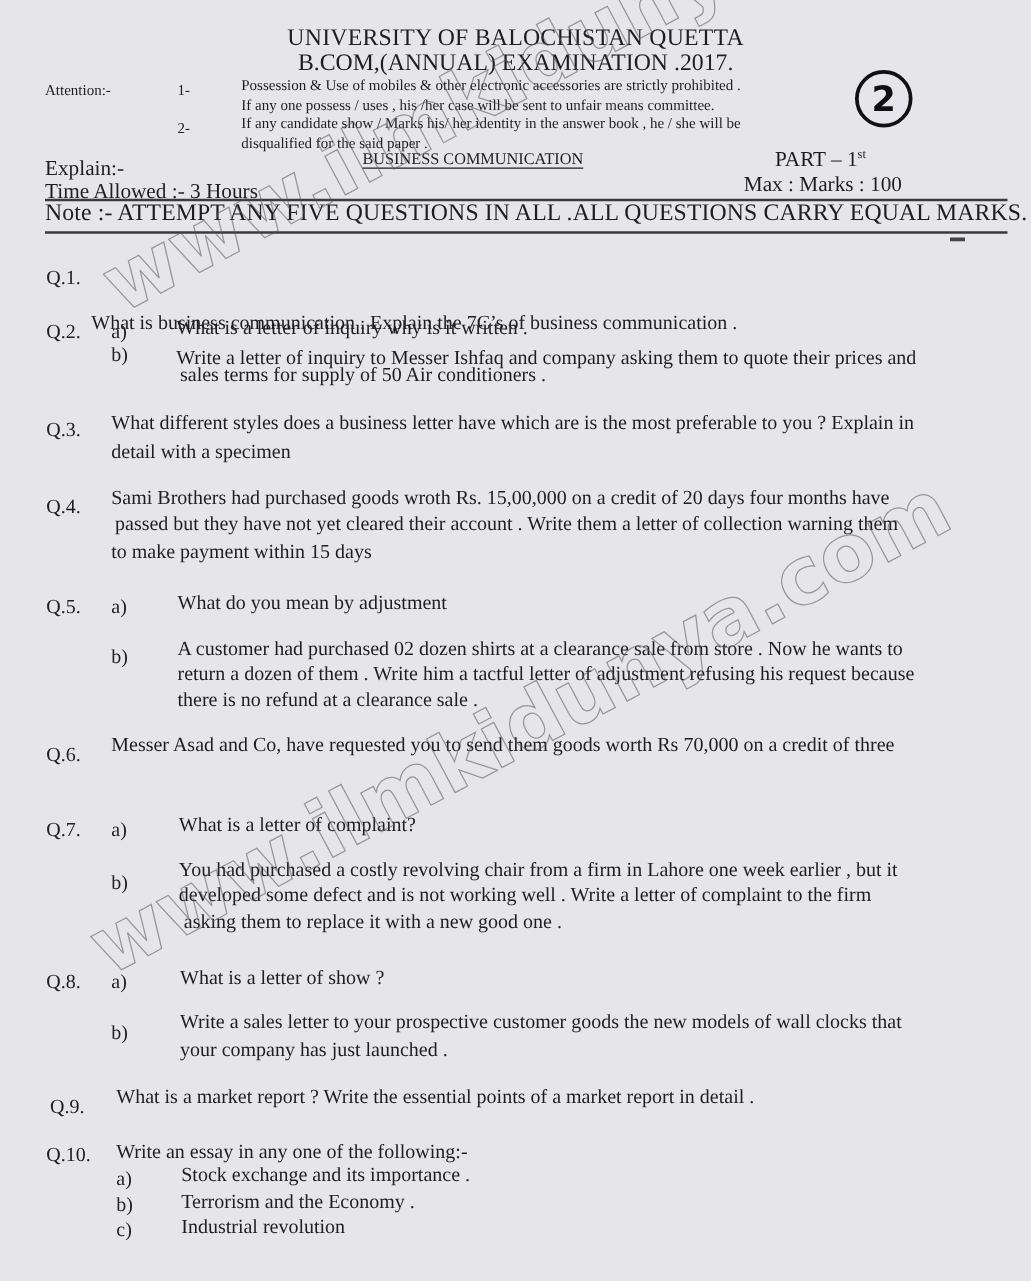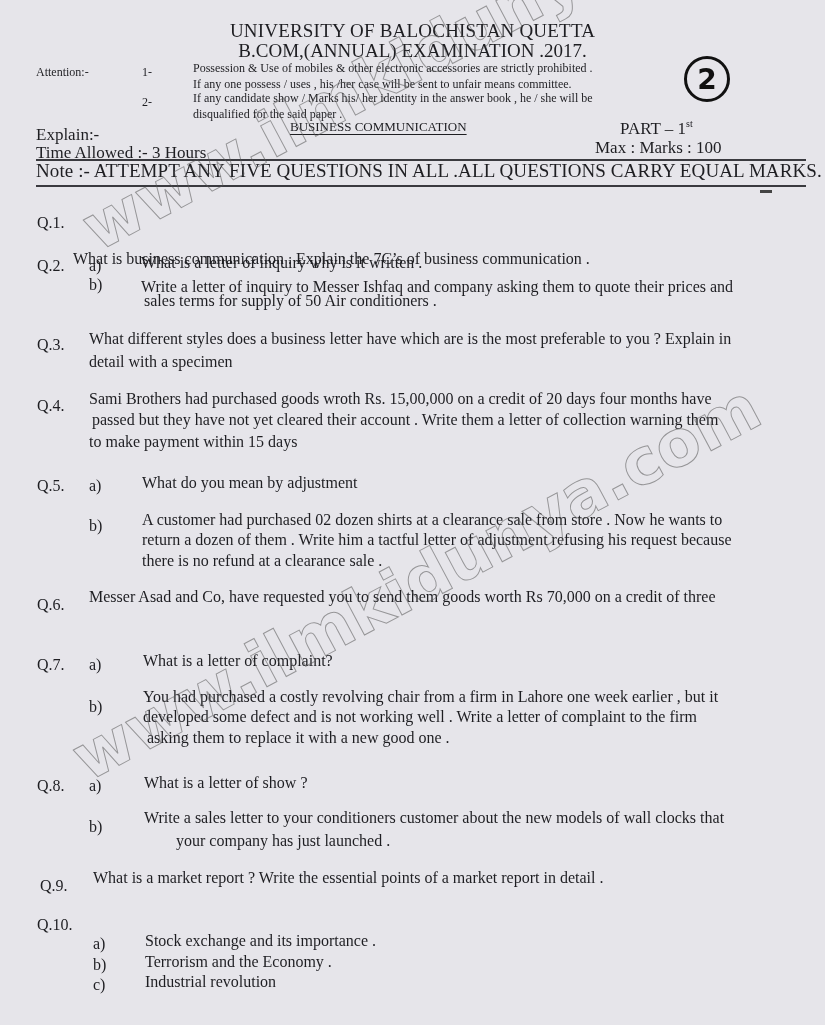--- a/index.html
+++ b/index.html
@@ -114,27 +114,28 @@
   <div class="abs qtext" style="left:143px; top:652px;">What is a letter of complaint?</div>
   <div class="abs sub" style="left:89px; top:698px;">b)</div>
   <div class="abs qtext" style="left:143px; top:688px;">You had purchased a costly revolving chair from a firm in Lahore  one week earlier , but it</div>
   <div class="abs qtext" style="left:147px; top:729px;">asking them to replace it with a new good one .</div>
   <div class="abs qtext" style="left:143px; top:708px;">developed some defect and is not working well . Write a letter of complaint to the firm</div>
 
   <div class="abs qnum" style="left:37px; top:777px;">Q.8.</div>
   <div class="abs sub" style="left:89px; top:777px;">a)</div>
   <div class="abs qtext" style="left:144px; top:774px;">What is a letter of show ?</div>
   <div class="abs sub" style="left:89px; top:818px;">b)</div>
-  <div class="abs qtext" style="left:144px; top:809px;">Write a sales letter to your conditioners customer about the new models of wall clocks that</div>
-  <div class="abs qtext" style="left:144px; top:832px;margin-left:32px;">your company has just launched .</div>
+  <div class="abs qtext" style="left:144px; top:809px;">Write a sales letter to your prospective customer goods the new models of wall clocks that</div>
+  <div class="abs qtext" style="left:144px; top:832px;">your company has just launched .</div>
 
   <div class="abs qnum" style="left:40px; top:877px;">Q.9.</div>
   <div class="abs qtext" style="left:93px; top:869px;">What is a market report ? Write the essential points of a market report in detail .</div>
 
   <div class="abs qnum" style="left:37px; top:916px;">Q.10.</div>
+  <div class="abs qtext" style="left:93px; top:913px;">Write an essay in any one of the following:-</div>
   <div class="abs sub" style="left:93px; top:935px;">a)</div>
   <div class="abs qtext" style="left:145px; top:932px;">Stock exchange and its importance .</div>
   <div class="abs sub" style="left:93px; top:956px;">b)</div>
   <div class="abs qtext" style="left:145px; top:953px;">Terrorism and the Economy .</div>
   <div class="abs sub" style="left:93px; top:976px;">c)</div>
   <div class="abs qtext" style="left:145px; top:973px;">Industrial revolution</div>
 
   <div class="wm wm1">www.ilmkidunya.com</div>
   <div class="wm wm2">www.ilmkidunya.com</div>
 </div>

